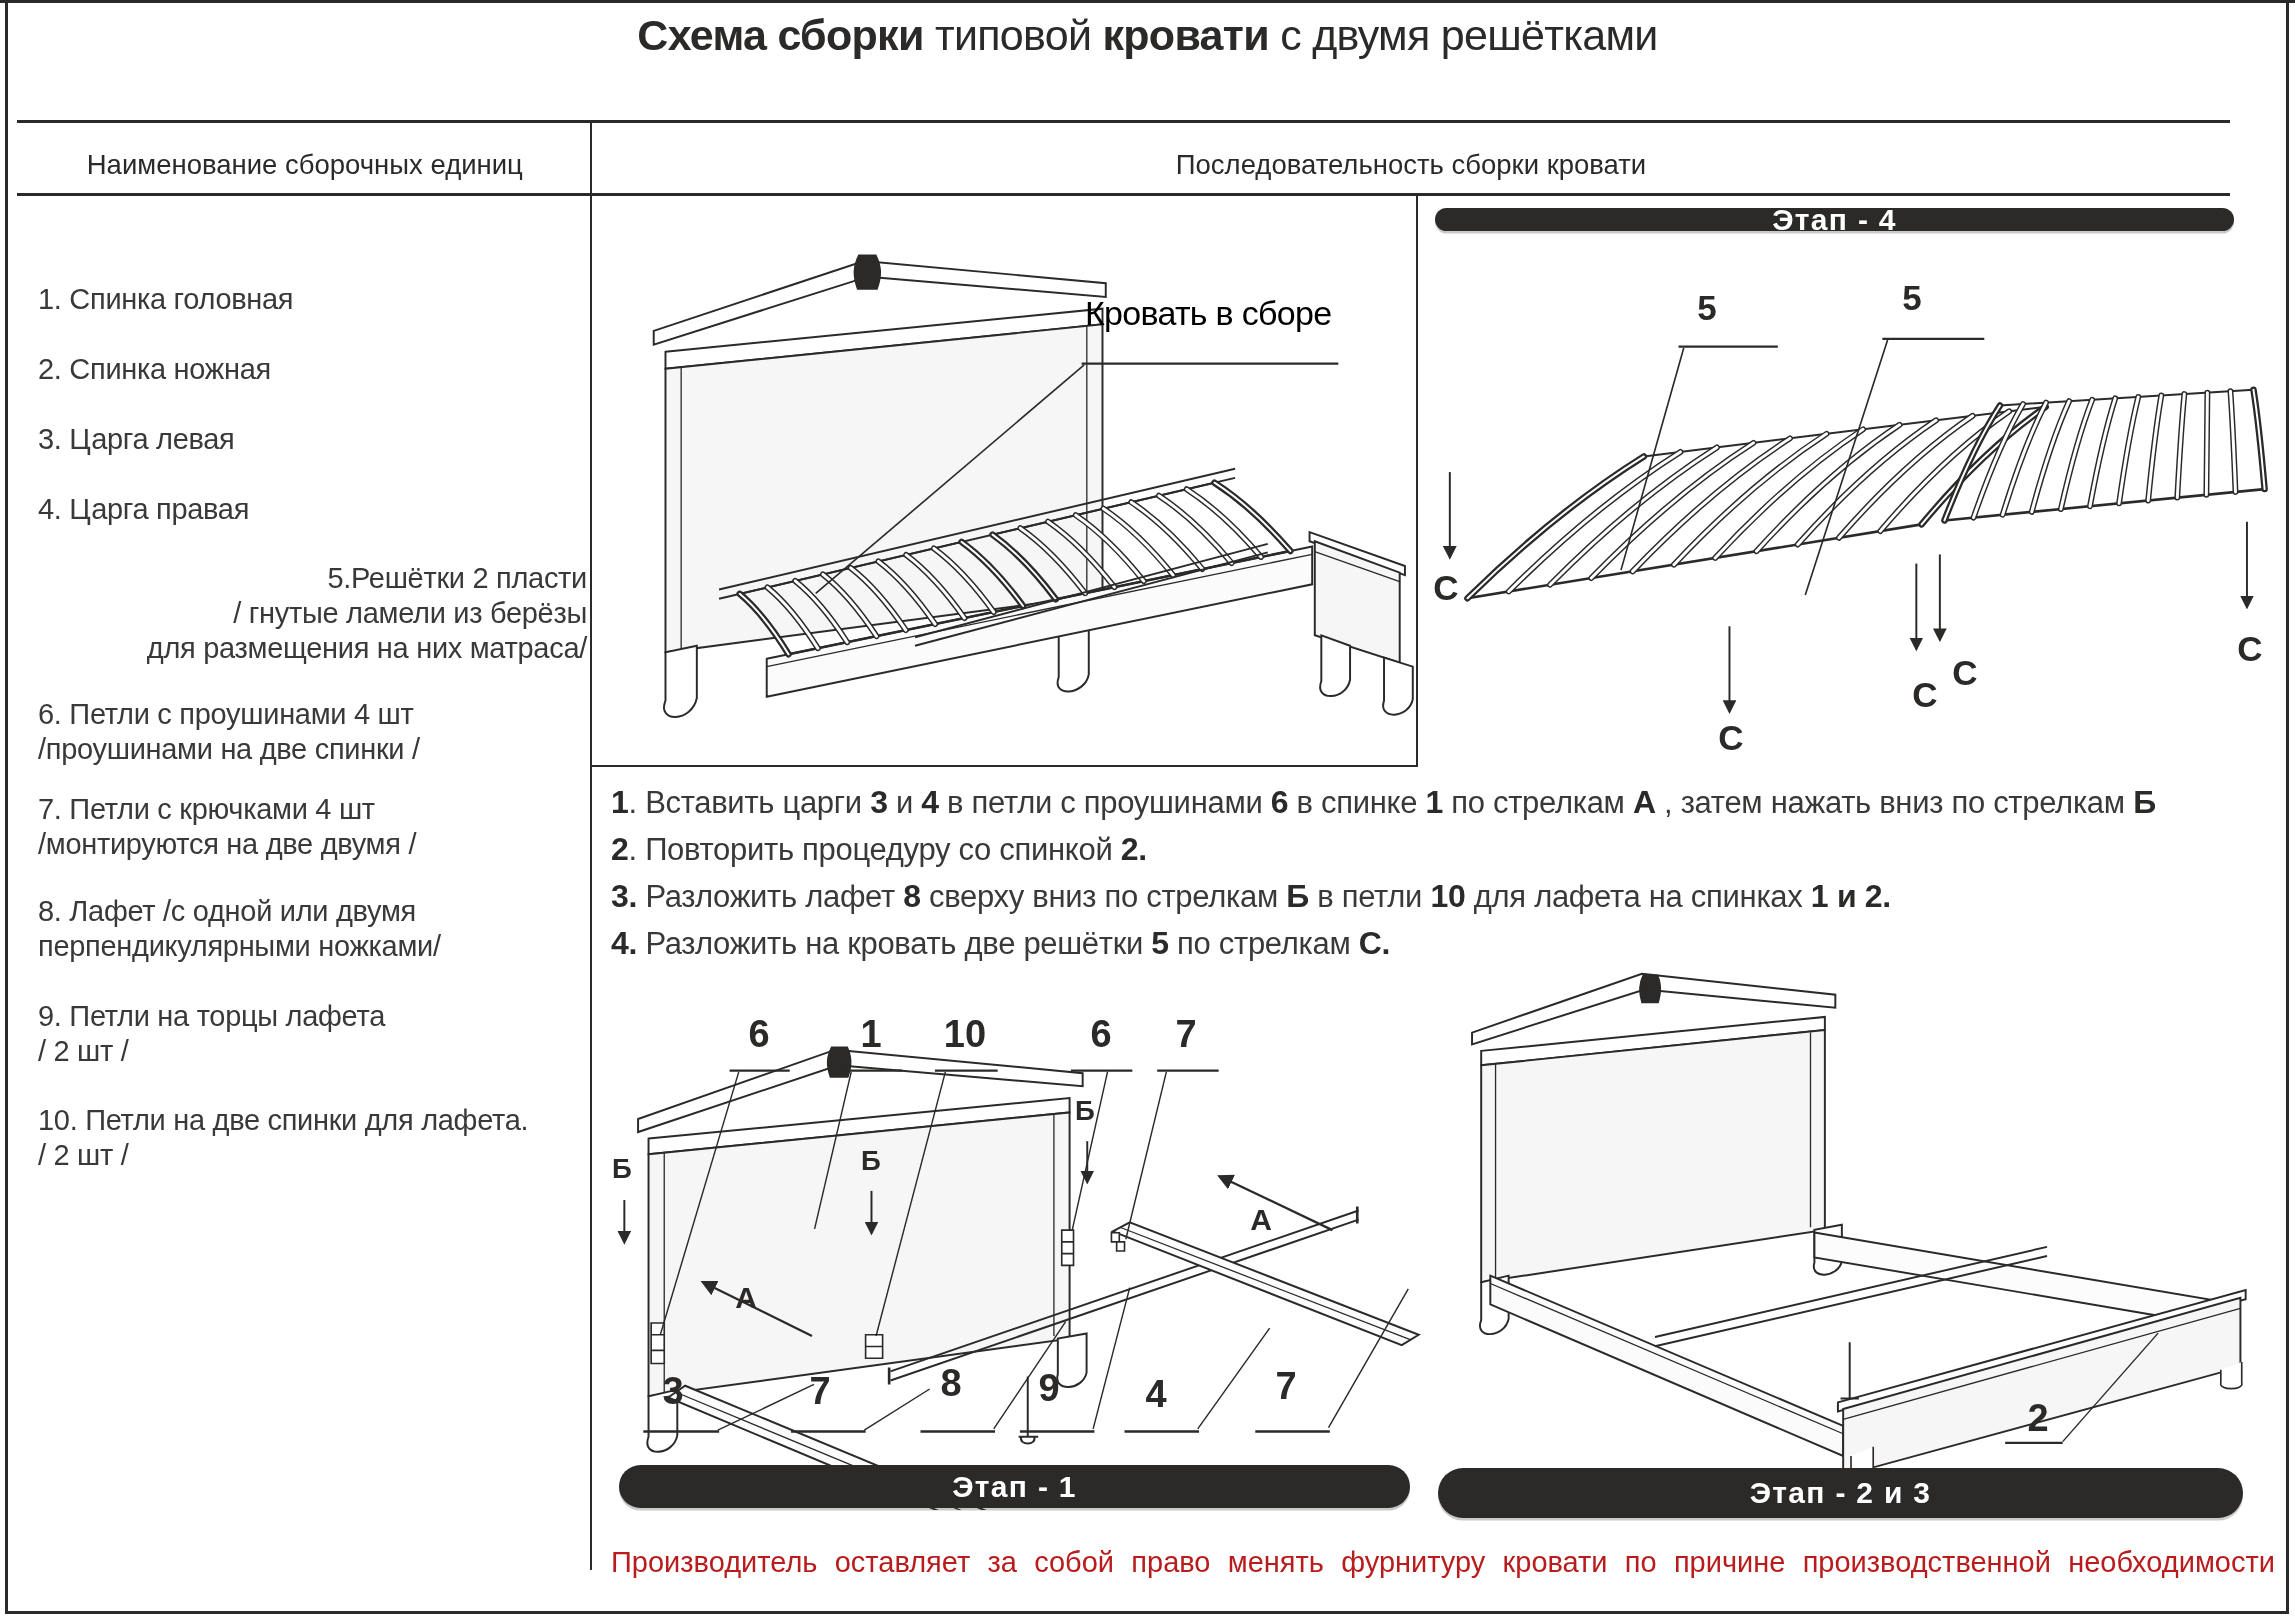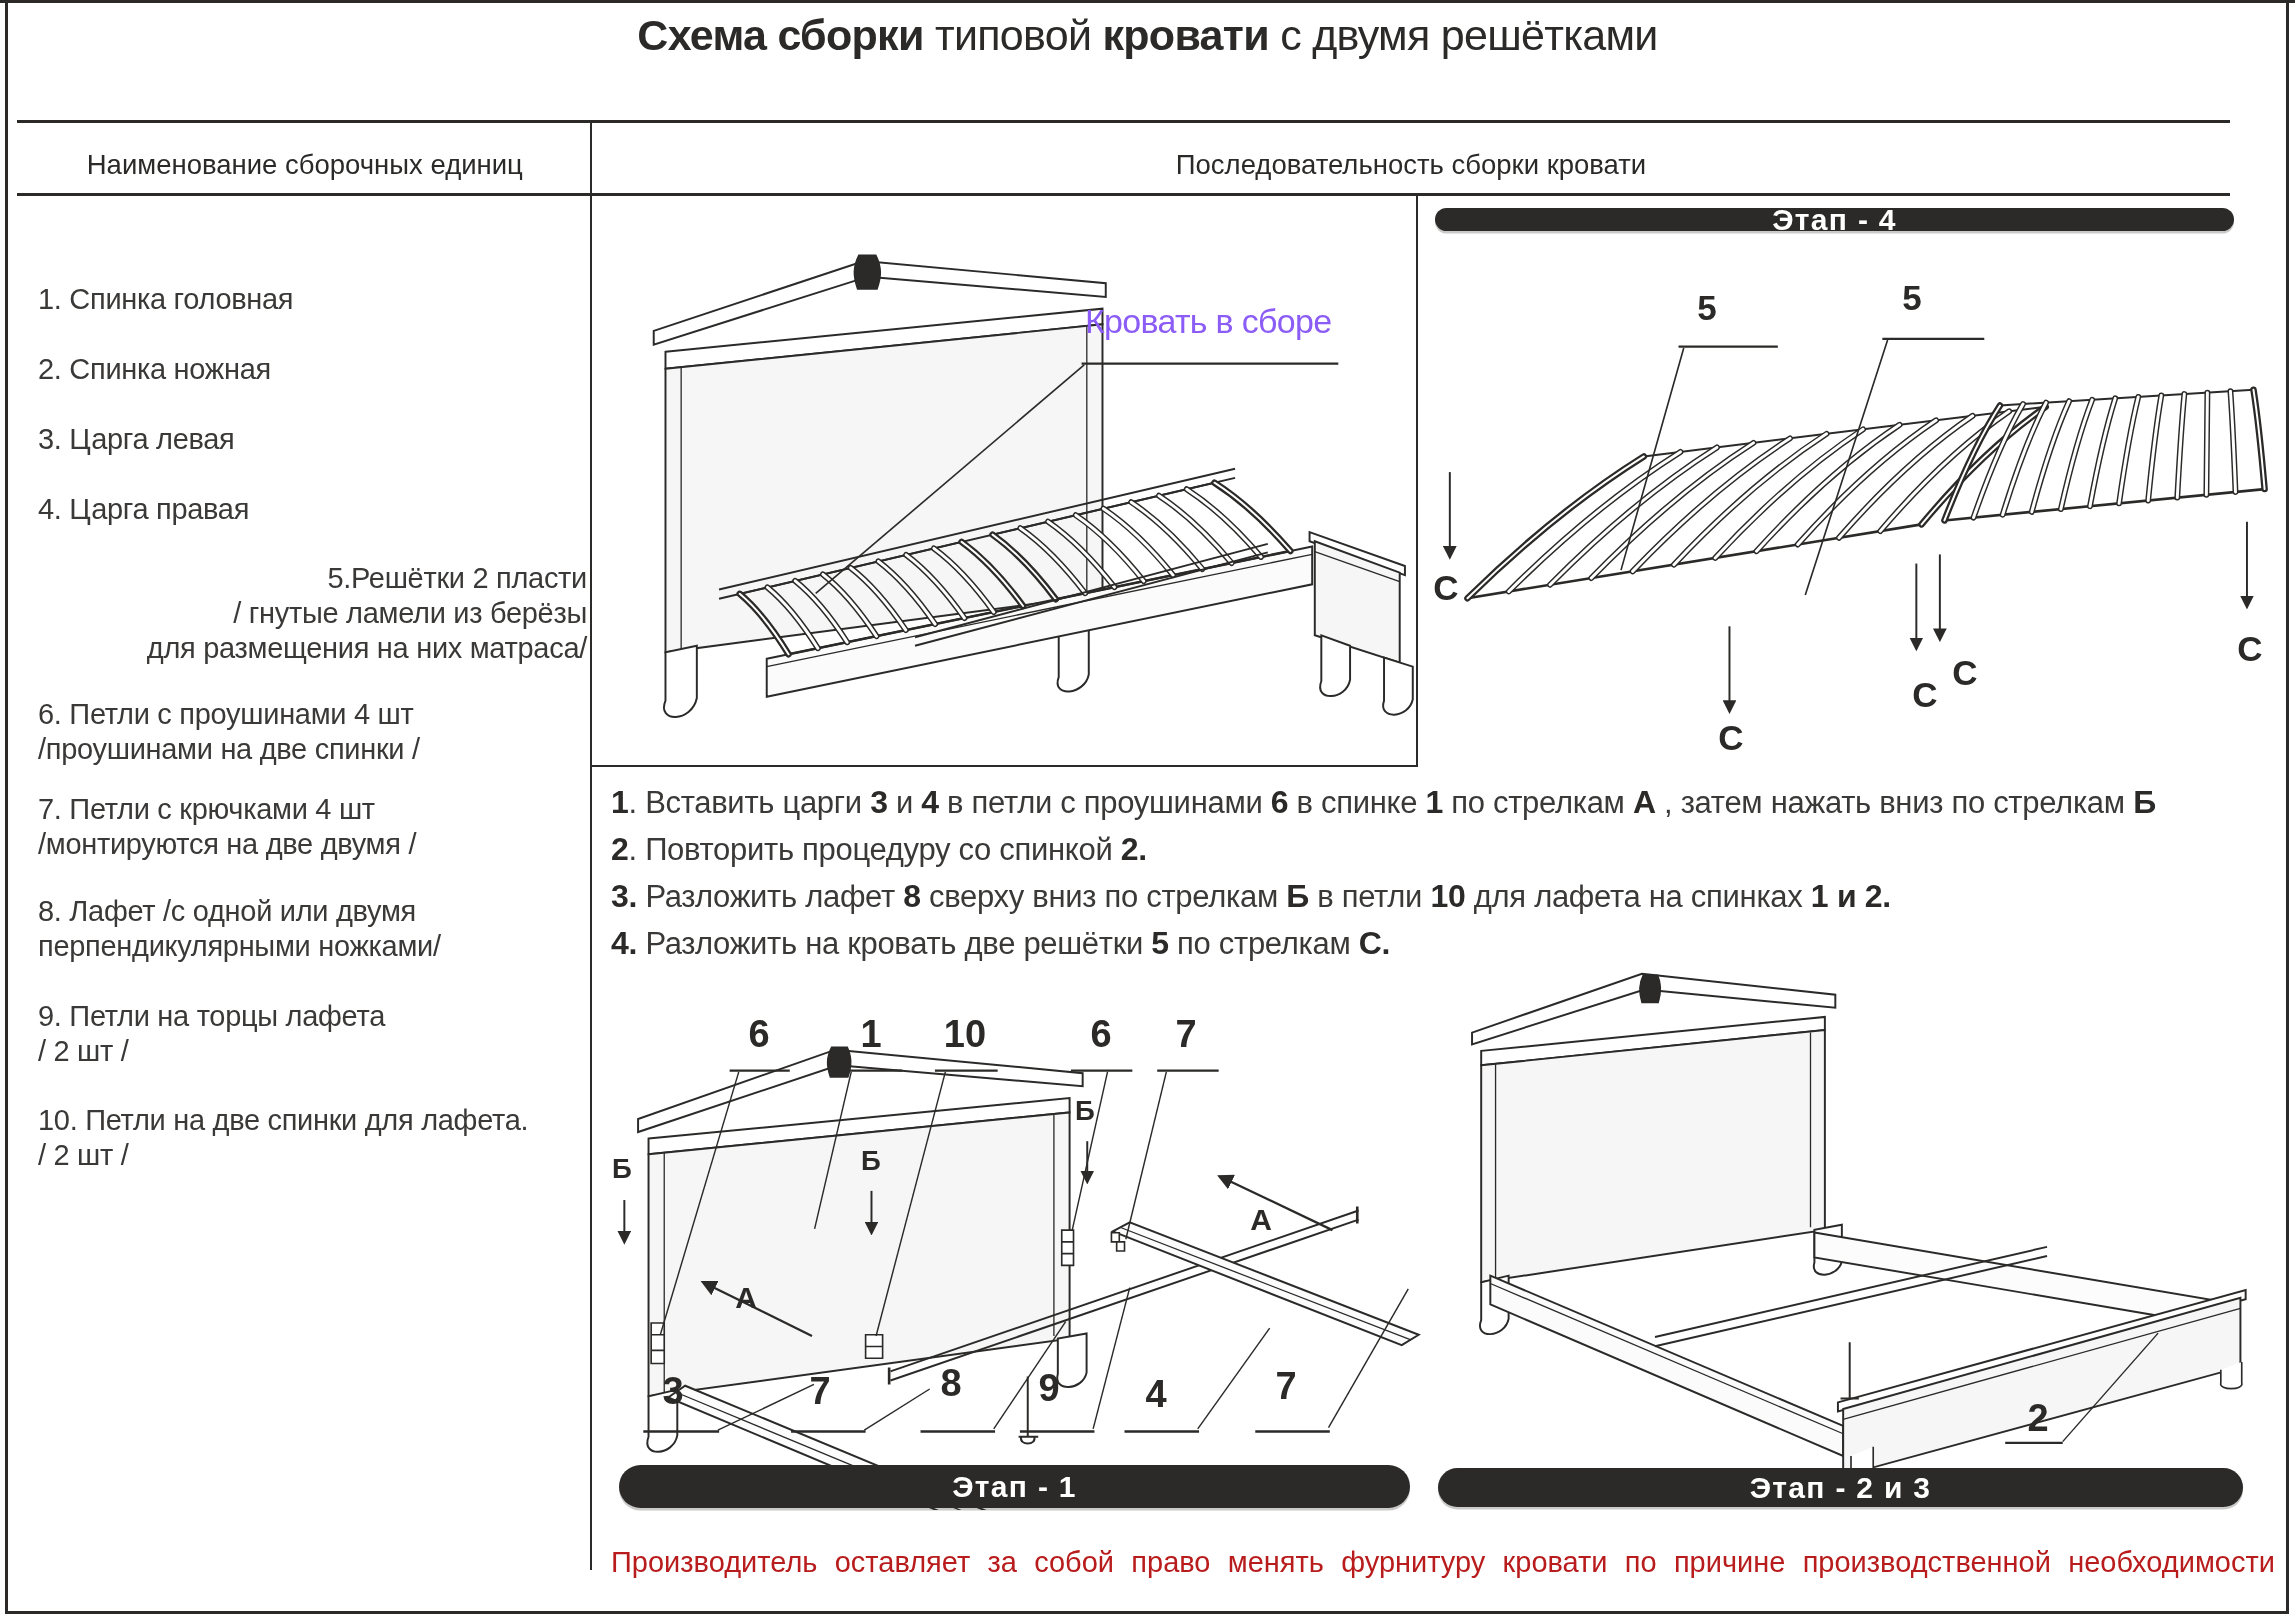--- a/index.html
+++ b/index.html
@@ -31,22 +31,22 @@
   
   #footer{position:absolute;left:611px;top:1546px;width:1654px;font-size:29px;font-weight:300;
     color:#b91c1c;letter-spacing:0;word-spacing:9.2px;white-space:nowrap;}
   
   .co{position:absolute;transform:translate(-50%,-50%);font-weight:700;color:#2b2a29;z-index:4;line-height:1;}
   .co-num{font-size:38px;}
   .co-five{font-size:35px;}
   .co-c{font-size:35px;}
   .co-b{font-size:27.5px;}
   .co-a{font-size:30px;}
-  #lbl-assembled{position:absolute;left:1085px;top:302px;font-size:34px;font-weight:300;
-    letter-spacing:-0.7px;color:#8b5cf6;z-index:4;}
+  #lbl-assembled{position:absolute;left:1085px;top:294px;font-size:34px;font-weight:300;
+    letter-spacing:-0.7px;color:#000000;z-index:4;}
   svg{position:absolute;z-index:1;}
 </style>
 </head>
 <body>
 
 <div id="page">
 
   <div class="hline" style="left:0;top:0;width:2295px;height:3.3px;"></div>
   <div class="vline" style="left:5.2px;top:0;width:2.6px;height:1613px;"></div>
   <div class="vline" style="left:2286px;top:0;width:2.6px;height:1613px;"></div>
@@ -378,21 +378,21 @@
   <span class="co co-num" style="left:1286px;top:1386px;">7</span>
 
   <span class="co co-num" style="left:2038px;top:1418px;">2</span>
 
   <div class="banner" style="left:1435px;top:208px;width:799px;height:23px;">
     <span>Этап -  4</span>
   </div>
   <div class="banner" style="left:619px;top:1465px;width:791px;height:43px;">
     <span>Этап - 1</span>
   </div>
-  <div class="banner" style="left:1438px;top:1468px;width:805px;height:39px;">
+  <div class="banner" style="left:1438px;top:1468px;width:805px;height:50px;">
     <span>Этап -  2 и 3</span>
   </div>
 
   <div id="instructions">
     <div class="iline"><span class="b">1</span><span>. Вставить царги </span><span class="b">3</span><span> и </span><span class="b">4</span><span> в петли с проушинами </span><span class="b">6</span><span> в спинке </span><span class="b">1</span><span> по стрелкам </span><span class="b">А</span><span> , затем нажать вниз по стрелкам </span><span class="b">Б</span></div>
     <div class="iline"><span class="b">2</span><span>. Повторить процедуру со спинкой </span><span class="b">2.</span></div>
     <div class="iline"><span class="b">3.</span><span> Разложить лафет </span><span class="b">8</span><span> сверху вниз по стрелкам </span><span class="b">Б</span><span> в петли </span><span class="b">10</span><span> для лафета на спинках </span><span class="b">1 и 2.</span></div>
     <div class="iline"><span class="b">4.</span><span> Разложить на кровать две решётки </span><span class="b">5</span><span>  по стрелкам </span><span class="b">С.</span></div>
   </div>
 

